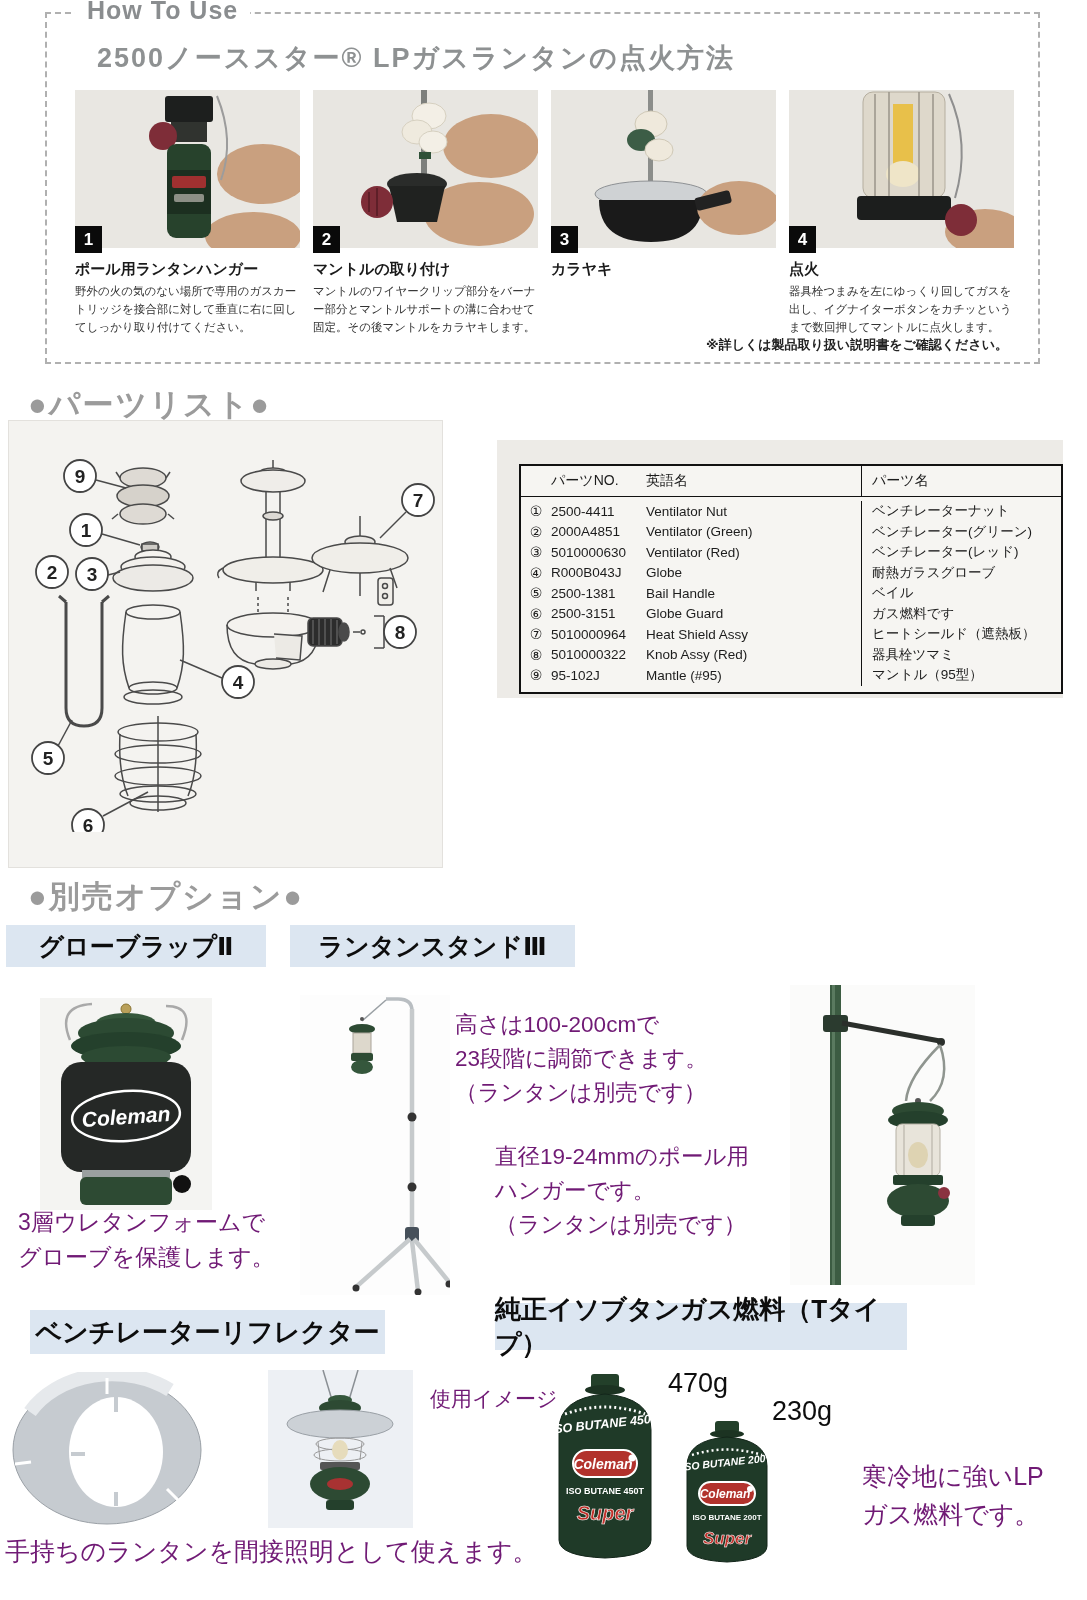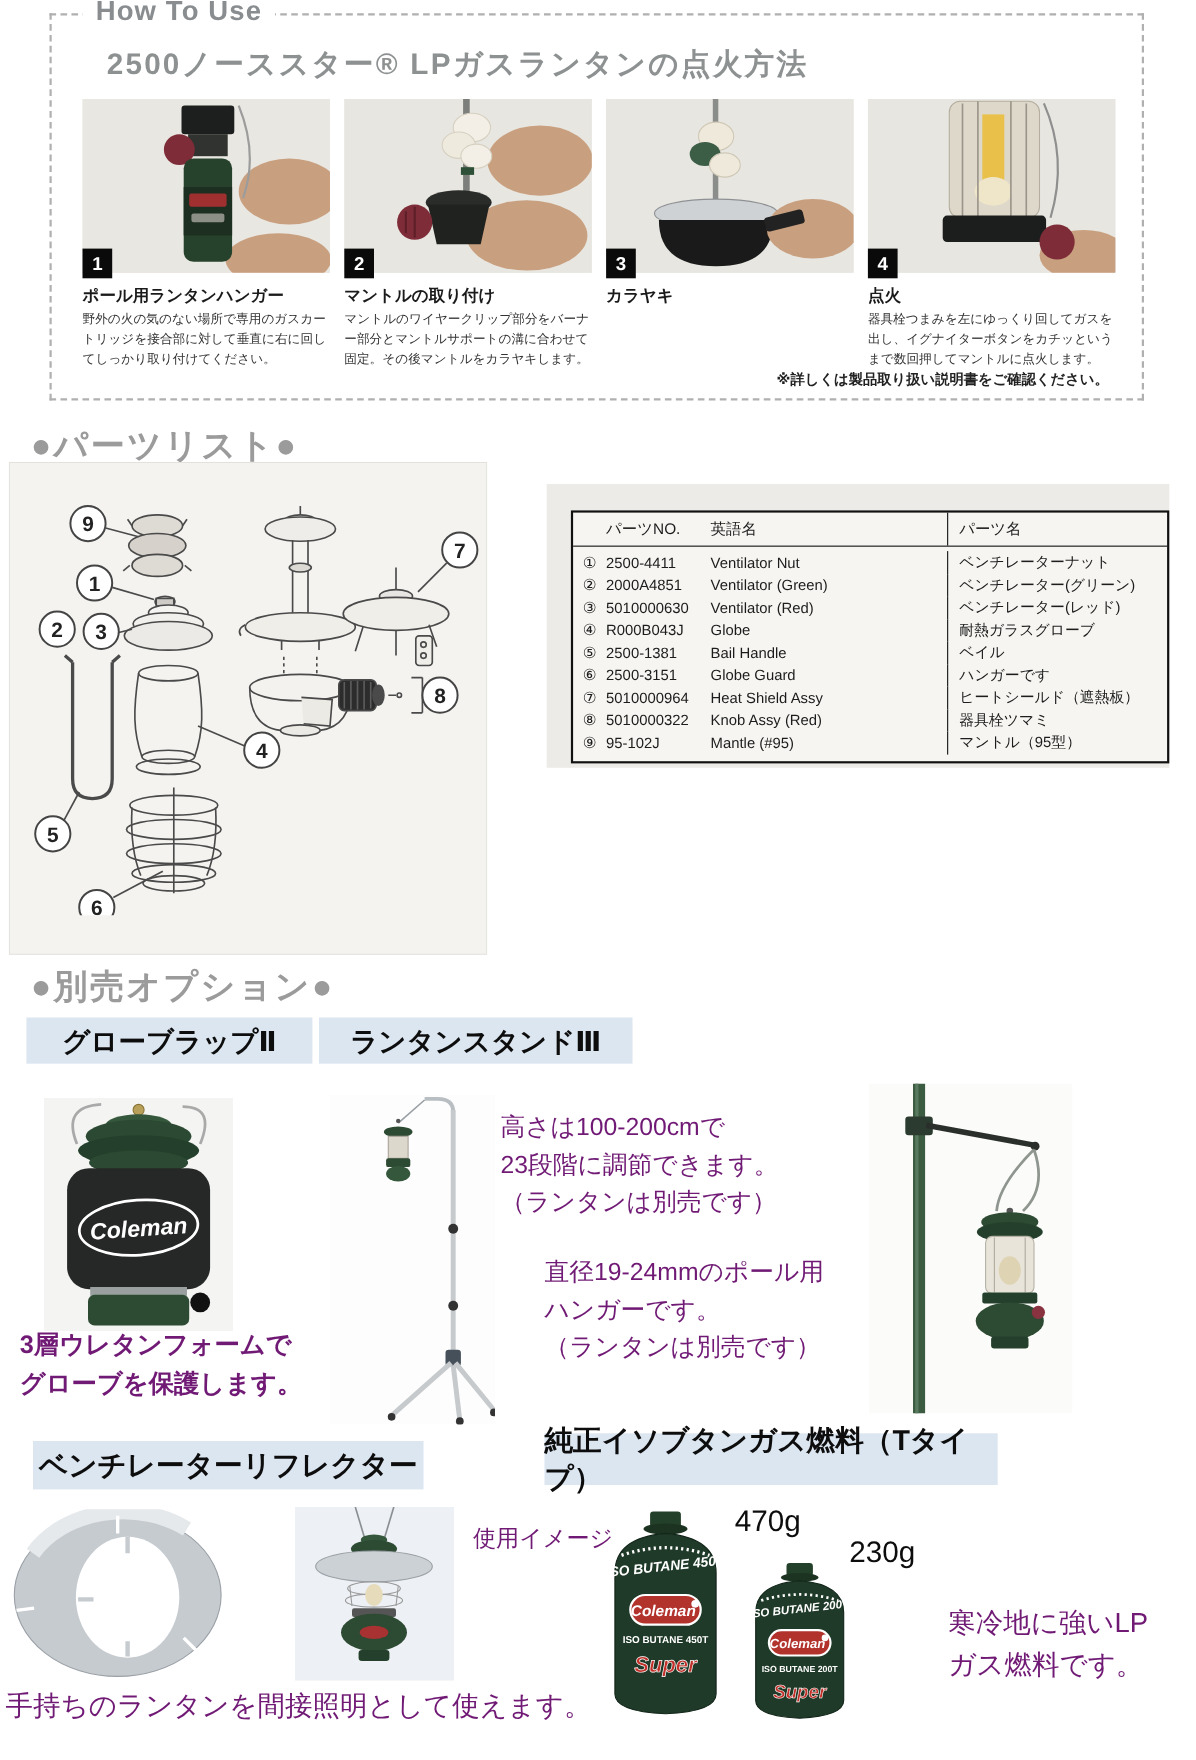--- a/index.html
+++ b/index.html
@@ -304,21 +304,21 @@
         <div class="pt-row">
           <div class="pt-num">⑤</div>
           <div class="pt-no">2500-1381</div>
           <div class="pt-en">Bail Handle</div>
           <div class="pt-jp">ベイル</div>
         </div>
         <div class="pt-row">
           <div class="pt-num">⑥</div>
           <div class="pt-no">2500-3151</div>
           <div class="pt-en">Globe Guard</div>
-          <div class="pt-jp">ハンガーです</div>
+          <div class="pt-jp">ガス燃料です</div>
         </div>
         <div class="pt-row">
           <div class="pt-num">⑦</div>
           <div class="pt-no">5010000964</div>
           <div class="pt-en">Heat Shield Assy</div>
           <div class="pt-jp">ヒートシールド（遮熱板）</div>
         </div>
         <div class="pt-row">
           <div class="pt-num">⑧</div>
           <div class="pt-no">5010000322</div>
@@ -330,42 +330,42 @@
           <div class="pt-no">95-102J</div>
           <div class="pt-en">Mantle (#95)</div>
           <div class="pt-jp">マントル（95型）</div>
         </div>
       </div>
     </div>
   </div>
 
   <div class="section-header" style="left:28px;top:876px;">●別売オプション●</div>
 
-  <div class="opt-header-box" style="left:24px;top:925px;width:260px;height:42px;font-size:25px;">グローブラップⅡ</div>
+  <div class="opt-header-box" style="left:6px;top:925px;width:260px;height:42px;font-size:25px;">グローブラップⅡ</div>
   <div class="opt-header-box" style="left:290px;top:925px;width:285px;height:42px;font-size:25px;">ランタンスタンドⅢ</div>
 
   <svg class="img-box" style="left:40px;top:998px;" width="172" height="212" viewBox="0 0 172 212">
     <rect width="172" height="212" fill="#f4f4f2"></rect>
     <path d="M30,42 Q16,8 52,6" stroke="#a9a9a9" stroke-width="2.5" fill="none"></path>
     <path d="M142,42 Q156,8 126,8" stroke="#a9a9a9" stroke-width="2.5" fill="none"></path>
     <circle cx="86" cy="11" r="5" fill="#b9a05a" stroke="#8a7434"></circle>
     <ellipse cx="86" cy="25" rx="30" ry="10" fill="#35573c"></ellipse>
     <ellipse cx="86" cy="35" rx="48" ry="15" fill="#2c4a33"></ellipse>
     <ellipse cx="86" cy="48" rx="55" ry="14" fill="#24402c"></ellipse>
     <ellipse cx="86" cy="59" rx="45" ry="11" fill="#2c4a33"></ellipse>
     <rect x="21" y="64" width="130" height="110" rx="20" fill="#252826"></rect>
     <g transform="rotate(-4 86 118)">
       <ellipse cx="86" cy="118" rx="54" ry="25" fill="none" stroke="#fff" stroke-width="2.5"></ellipse>
       <text x="86" y="126" text-anchor="middle" fill="#fff" font-size="21" font-style="italic" font-weight="bold">Coleman</text>
     </g>
     <rect x="42" y="172" width="88" height="8" fill="#9aa0a0"></rect>
     <rect x="40" y="179" width="92" height="28" rx="6" fill="#2d4a33"></rect>
     <circle cx="142" cy="186" r="9" fill="#111"></circle>
   </svg>
-  <div class="opt-text preline" style="left:18px;top:1205px;font-size:23px;font-weight:bold;">3層ウレタンフォームで
+  <div class="opt-text preline" style="left:18px;top:1205px;font-size:23px;">3層ウレタンフォームで
 グローブを保護します。</div>
 
   <svg class="img-box" style="left:300px;top:995px;" width="150" height="300" viewBox="0 0 150 300">
     <rect width="150" height="300" fill="#fdfdfd"></rect>
     <path d="M112,16 Q112,4 98,4 L86,4" stroke="#b9bec2" stroke-width="3.5" fill="none"></path>
     <line x1="112" y1="14" x2="112" y2="240" stroke="#c6cacc" stroke-width="4.5"></line>
     <line x1="86" y1="5" x2="62" y2="26" stroke="#9aa0a4" stroke-width="1.5"></line>
     <g>
       <circle cx="62" cy="24" r="2" fill="#555"></circle>
       <ellipse cx="62" cy="34" rx="13" ry="5" fill="#2d4a33"></ellipse>

